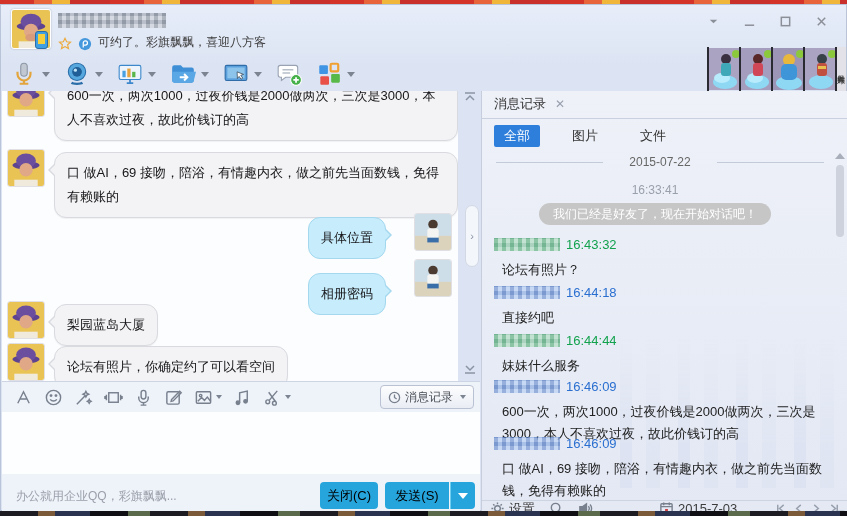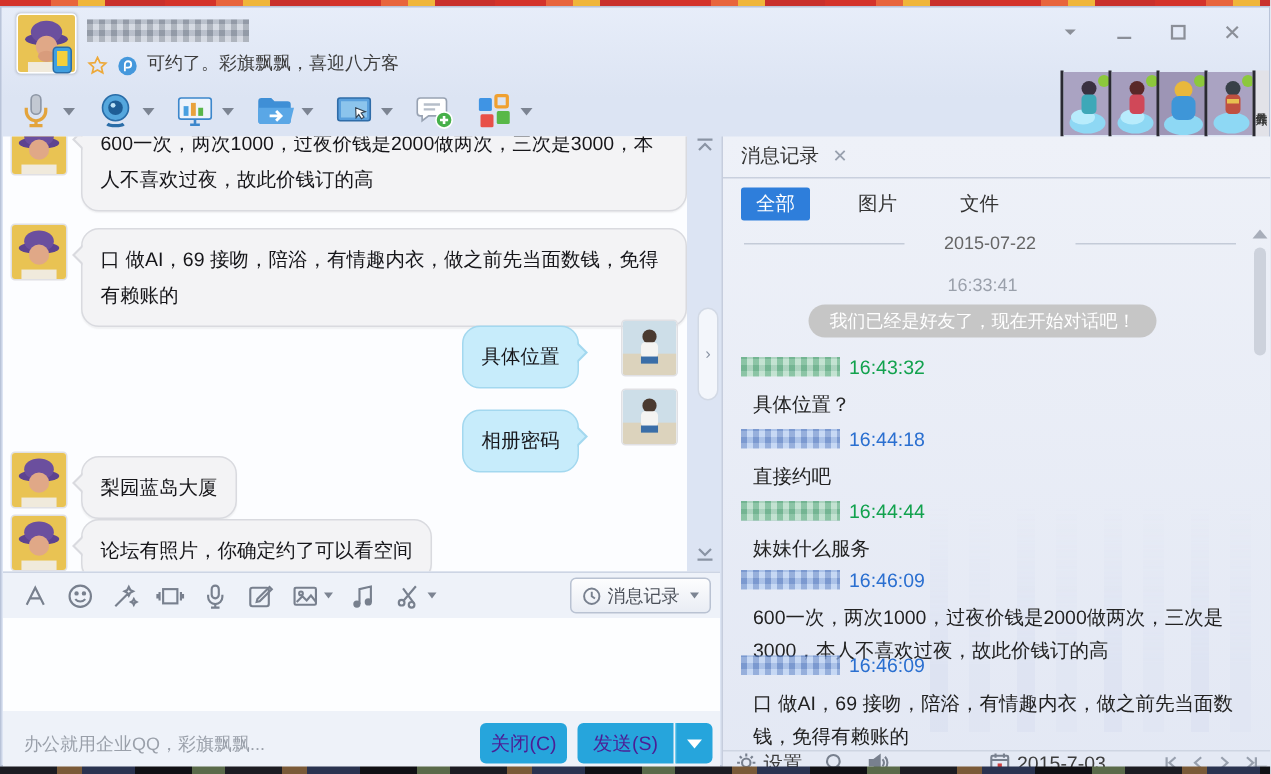--- a/index.html
+++ b/index.html
@@ -83,21 +83,21 @@
   .it-icon { display:flex; align-items:center; margin-right:11px; cursor:pointer; }
   .it-icon svg { width:19px; height:19px; stroke:#7a United;}
   .it-icon svg { stroke:#78808e; fill:none; stroke-width:1.5; }
   .caret-sm { width:0; height:0; border-left:3.5px solid transparent; border-right:3.5px solid transparent;
     border-top:4px solid #7c8492; margin-left:3px; }
   .history-btn { position:absolute; right:6px; top:3px; height:24px; padding:0 7px; display:flex; align-items:center; gap:4px;
     background:linear-gradient(#fdfdfe,#e9edf4); border:1px solid #b9c2d2; border-radius:4px; font-size:12px; color:#4a4f58; cursor:pointer; }
   .history-btn svg { width:13px; height:13px; stroke:#78808e; fill:none; stroke-width:1.4; }
   .msg-input { position:absolute; left:0; top:30px; width:478px; height:62px; background:#fdfeff; cursor:text; }
   .promo { position:absolute; left:14px; top:106px; font-size:12px; color:#9aa0aa; cursor:pointer; }
-  .btn { position:absolute; top:100px; height:27px; background:#26a5dc; color:#4c1d95; font-size:13px;
+  .btn { position:absolute; top:100px; height:27px; background:#26a5dc; color:#000000; font-size:13px;
     display:flex; align-items:center; justify-content:center; border-radius:4px; cursor:pointer; }
   .btn-close { left:318px; width:58px; }
   .btn-send  { left:383px; width:64px; border-radius:4px 0 0 4px; }
   .btn-send-arrow { left:448px; width:25px; border-radius:0 4px 4px 0; border-left:1px solid #6fcdf0; }
   .btn-send-arrow i { width:0; height:0; border-left:5px solid transparent; border-right:5px solid transparent; border-top:6px solid #fff; }
 
   
   .panel { position:absolute; left:480px; top:86px; width:366px; height:425px;
     background:linear-gradient(#eef1f8,#e3e8f4); border-left:1px solid #c6cddd; overflow:hidden; }
   .skyline { position:absolute; left:120px; bottom:28px; width:246px; height:150px; opacity:.5; pointer-events:none;
@@ -477,21 +477,21 @@
           <span class="ln"></span>
       </div>
 
       <div class="first-time">16:33:41</div>
       <div class="notice"><span>我们已经是好友了，现在开始对话吧！</span></div>
 
       <div class="entry-head green" style="left:12px; top:146px;">
         <span class="nm mosaic-green"></span>
         <span class="tm">16:43:32</span>
       </div>
-      <div class="entry-text" style="top:168px;">具体位置？</div>
+      <div class="entry-text" style="top:168px;">论坛有照片？</div>
 
       <div class="entry-head blue" style="left:12px; top:194px;">
         <span class="nm mosaic-blue"></span>
         <span class="tm">16:44:18</span>
       </div>
       <div class="entry-text" style="top:216px;">直接约吧</div>
 
       <div class="entry-head green" style="left:12px; top:242px;justify-content:center;">
         <span class="nm mosaic-green"></span>
         <span class="tm">16:44:44</span>

